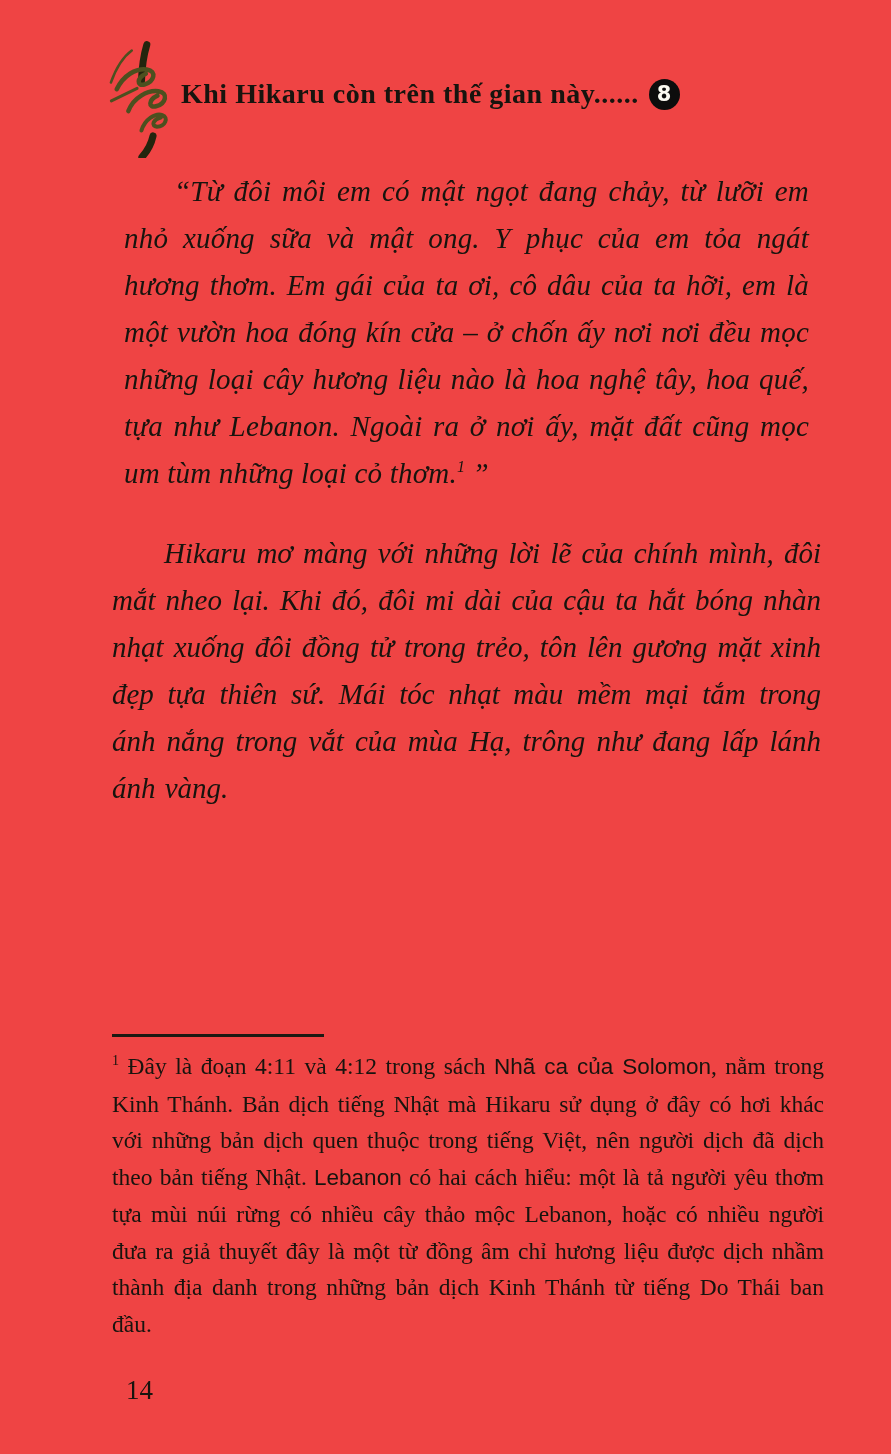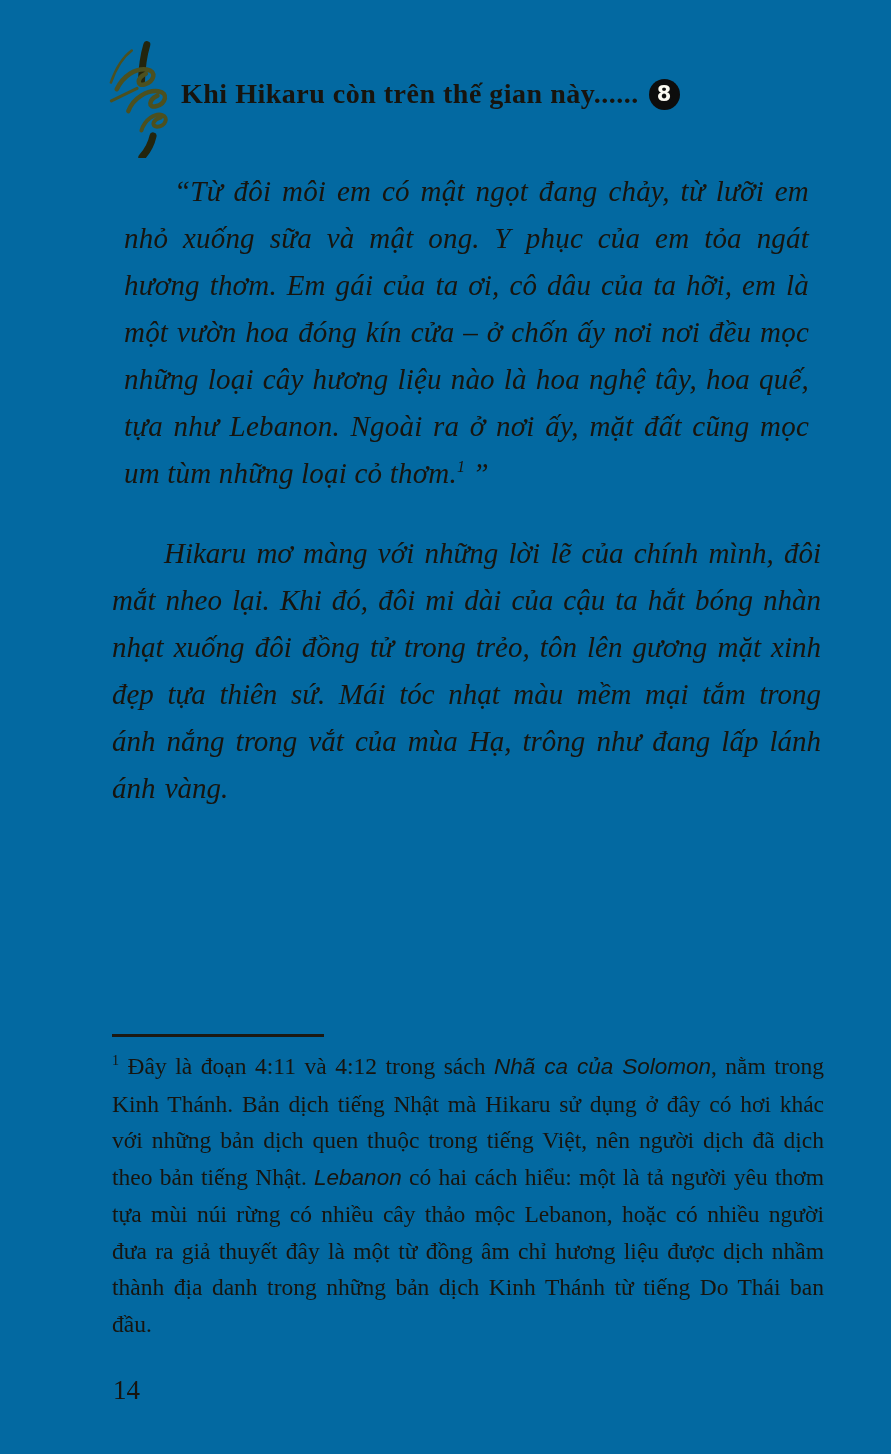--- a/index.html
+++ b/index.html
@@ -1,19 +1,19 @@
 <!DOCTYPE html>
 <html lang="vi"><head>
 <meta charset="utf-8">
 <style>
   html,body { margin:0; padding:0; }
   .page {
     position:relative;
     width:891px; height:1454px;
-    background:#0369a1;
+    background:#ef4444;
     color:#17140e;
     font-family:"Liberation Serif", serif;
     overflow:hidden;
     box-sizing:border-box;
   }
 
   
   .header { position:absolute; left:0; top:0; width:100%; height:160px; }
   .ornament { position:absolute; left:100px; top:40px; width:96px; height:118px; }
   .header-line {
@@ -60,29 +60,28 @@
     width:212px; height:0;
     border-top:3px solid #1c1912;
     margin:0 0 11px 0;
   }
   .footnote {
     font-size:23.5px; line-height:36.5px;
     text-align:justify;
     word-spacing:1px;
   }
   .fn-italic {
-    font-style:italic;
     font-family:"Liberation Sans", sans-serif;
     font-size:22.5px;
   }
   .footnote sup.ref { font-size:0.6em; }
 
   
   .page-number {
-    position:absolute; left:113px; top:1375px;
+    position:absolute; left:126px; top:1375px;
     font-size:27px;
   }
 </style>
 </head>
 <body>
 
 <div class="page">
 
   <div class="header">
     <svg class="ornament" viewBox="0 0 96 118" xmlns="http://www.w3.org/2000/svg" aria-hidden="true">

